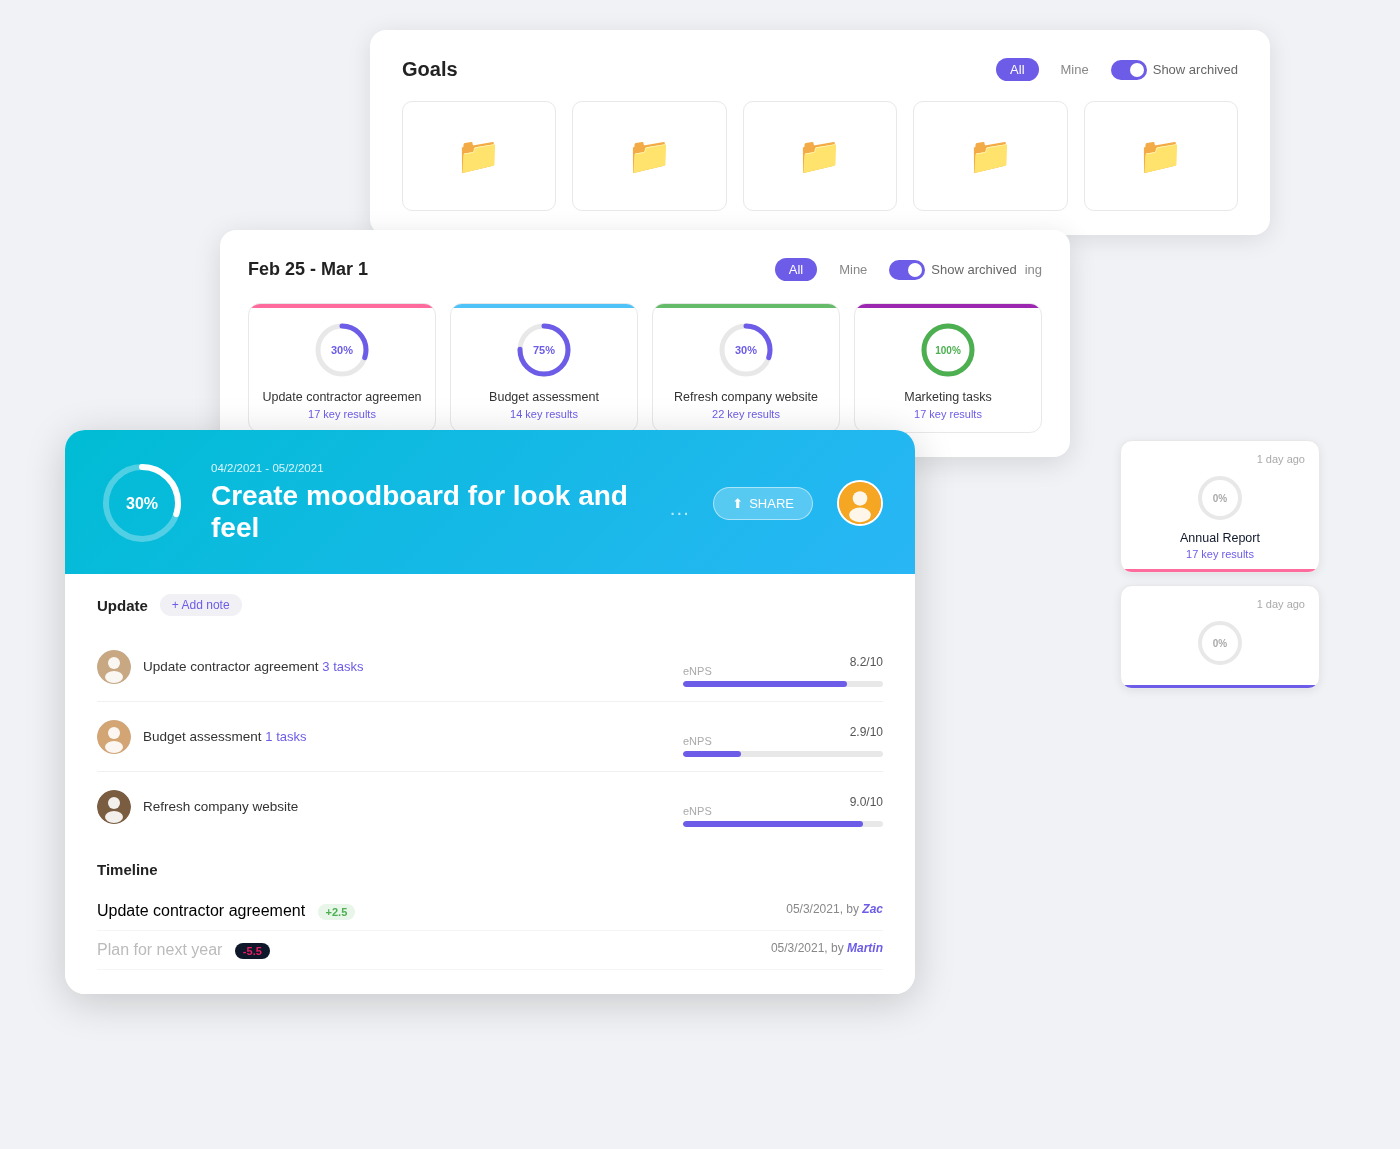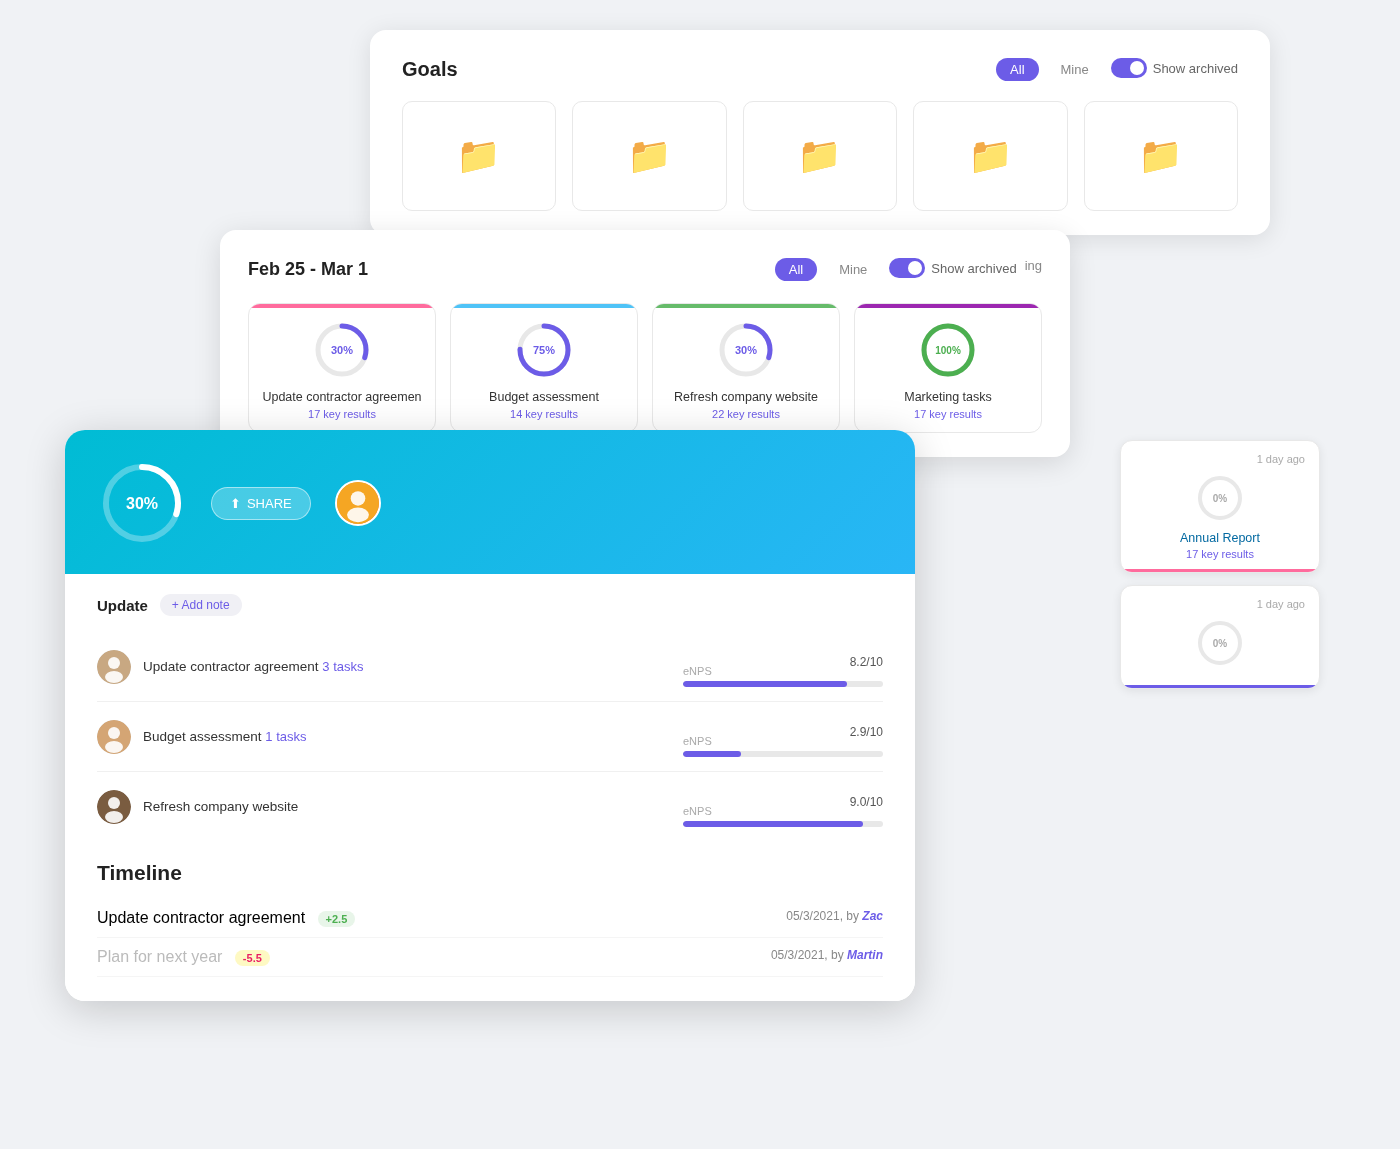--- a/index.html
+++ b/index.html
@@ -30,21 +30,21 @@
       justify-content: space-between;
       margin-bottom: 20px;
     }
     .panel-goals-title {
       font-size: 20px;
       font-weight: 600;
       color: #222;
     }
     .filter-group {
       display: flex;
-      align-items: flex-start;
+      align-items: center;
       gap: 8px;
     }
     .filter-btn {
       padding: 4px 14px;
       border-radius: 20px;
       font-size: 13px;
       font-weight: 500;
       cursor: pointer;
       border: none;
     }
@@ -201,21 +201,21 @@
       margin-bottom: 8px;
     }
     .right-card-circle {
       display: flex;
       justify-content: center;
       margin-bottom: 8px;
     }
     .right-card-name {
       font-size: 12.5px;
       font-weight: 500;
-      color: #0369a1;
+      color: #0f172a;
       text-align: center;
       margin-bottom: 3px;
     }
     .right-card-sub {
       font-size: 11px;
       color: #6c5ce7;
       text-align: center;
     }
 
     
@@ -396,21 +396,21 @@
       height: 100%;
       background: #6c5ce7;
       border-radius: 3px;
     }
 
     
     .timeline-section {
       padding: 20px 0 0;
     }
     .timeline-section-title {
-      font-size: 21px;
+      font-size: 15px;
       font-weight: 600;
       color: #222;
       margin-bottom: 14px;
     }
     .timeline-row {
       display: flex;
       align-items: flex-start;
       justify-content: space-between;
       padding: 10px 0;
       border-bottom: 1px solid #f5f5f5;
@@ -418,21 +418,21 @@
     .timeline-badge {
       display: inline-flex;
       align-items: center;
       padding: 2px 8px;
       border-radius: 10px;
       font-size: 11px;
       font-weight: 600;
       margin-left: 8px;
     }
     .badge-green { background: #e8f5e9; color: #4caf50; }
-    .badge-red { background: #fef9c3; color: #e91e63; }
+    .badge-red { background: #0f172a; color: #e91e63; }
     .timeline-right {
       font-size: 12px;
       color: #888;
     }
     .timeline-right strong {
       color: #6c5ce7;
       font-weight: 600;
       font-style: italic;
     }
 
@@ -563,20 +563,27 @@
 <div class="panel-main">
 
   <div class="panel-main-header">
 
     <svg class="big-circle-progress" viewBox="0 0 90 90">
       <circle cx="45" cy="45" r="36" fill="none" stroke="rgba(255,255,255,0.3)" stroke-width="6"></circle>
       <circle cx="45" cy="45" r="36" fill="none" stroke="#fff" stroke-width="6" stroke-dasharray="67.86 158.34" stroke-linecap="round" transform="rotate(-90 45 45)"></circle>
       <text x="45" y="45" font-size="16" font-weight="700" fill="#fff" dominant-baseline="central" text-anchor="middle">30%</text>
     </svg>
 
+    <div class="header-text">
+      <div class="header-date">04/2/2021 - 05/2/2021</div>
+      <div style="display:flex;align-items:center;gap:8px;">
+        <span class="header-title">Create moodboard for look and feel</span>
+        <span class="header-dots">···</span>
+      </div>
+    </div>
 
     <button class="share-btn">
       <span>⬆</span>
       <span>SHARE</span>
     </button>
 
     <div class="avatar-img">
 
       <svg viewBox="0 0 46 46" width="46" height="46">
         <circle cx="23" cy="23" r="23" fill="#f5a623"></circle>

